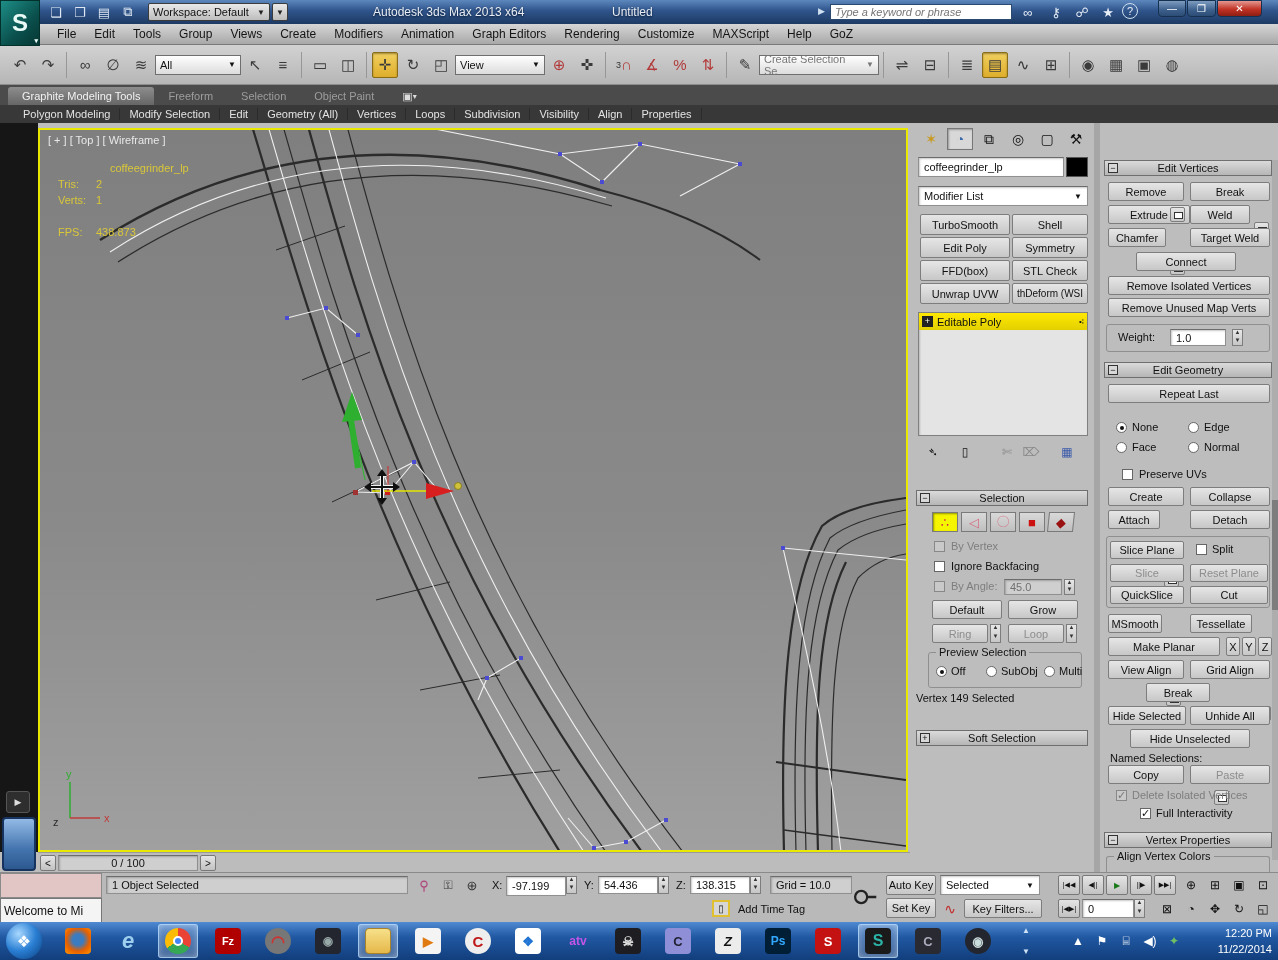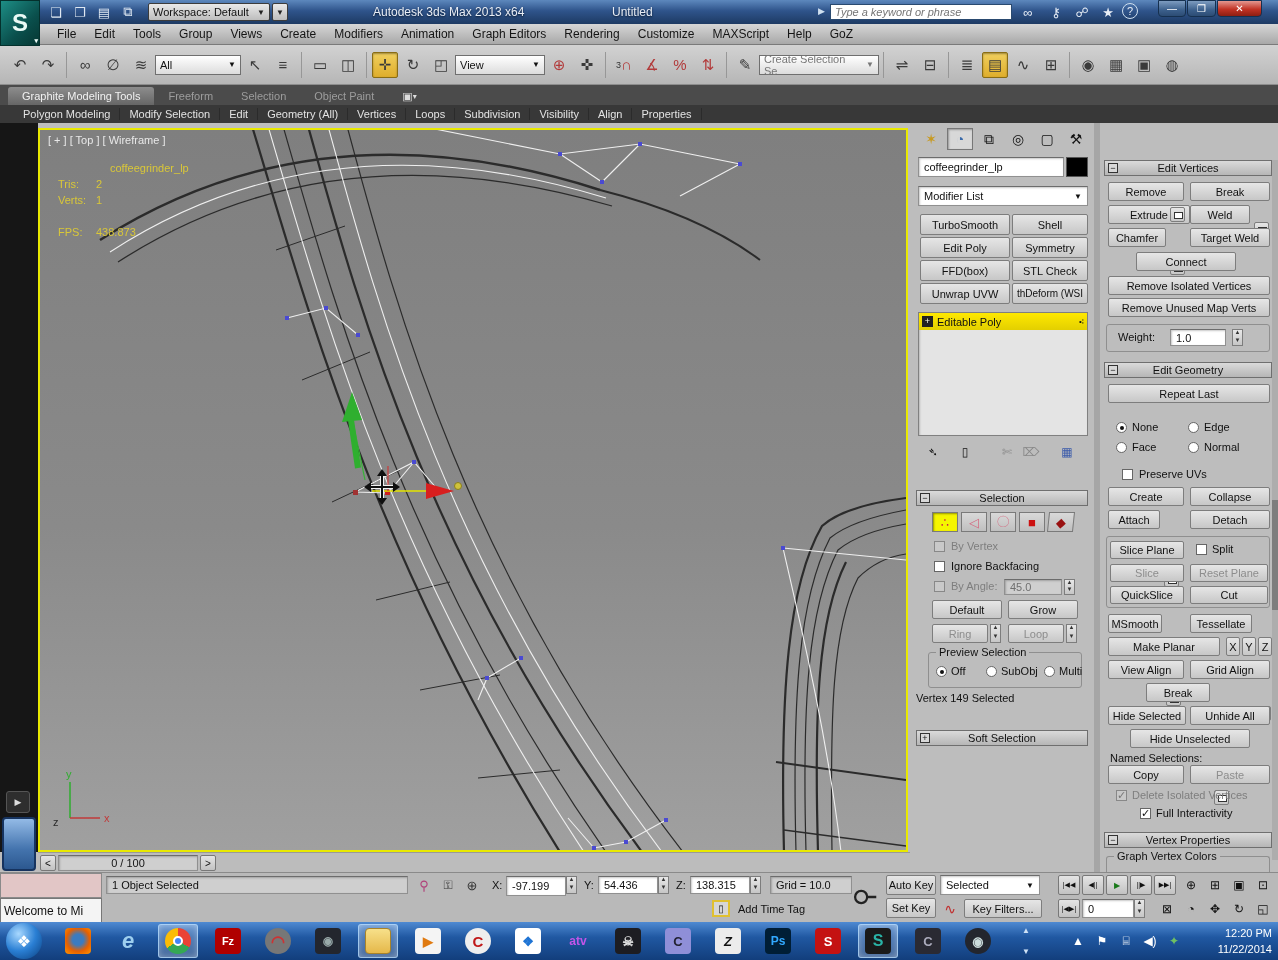--- a/index.html
+++ b/index.html
@@ -634,21 +634,21 @@
   <div class="cb dis chk" style="left:1116px;top:790px"></div>
   <div class="lbl dis" style="left:1132px;top:789px">Delete Isolated Vertices</div>
   <div class="cb chk" style="left:1140px;top:808px"></div>
   <div class="lbl" style="left:1156px;top:807px">Full Interactivity</div>
 
   <div class="hdr" style="left:1104px;top:832px;width:168px">
       <span class="pm">−</span>
       <span>Vertex Properties</span>
     </div>
   <div class="gbox" style="left:1106px;top:856px;width:164px;height:16px;border-bottom:none;border-radius:3px 3px 0 0">
-    <span class="glab">Graph Vertex Colors</span>
+    <span class="glab">Align Vertex Colors</span>
   </div>
 
   <div class="a" style="left:1272px;top:160px;width:6px;height:700px;background:#adadad">
     <div style="position:absolute;top:340px;left:0;width:6px;height:110px;background:#7d7d7d"></div>
   </div>
 
   <div class="a" id="task">
     <div class="a ic" style="left:6px;top:1px;width:36px;height:36px;border-radius:50%;background:radial-gradient(circle at 35% 30%,#a8d8ff,#2a7fd4 50%,#0b3f7e);color:#fff;font-size:16px">❖</div>
     <div class="a tk ic" style="left:58px;top:2px">
         <span class="appic" style="background:radial-gradient(circle at 50% 45%,#3b7bbf 28%,#e66000 60%,#ff9500)"></span>

